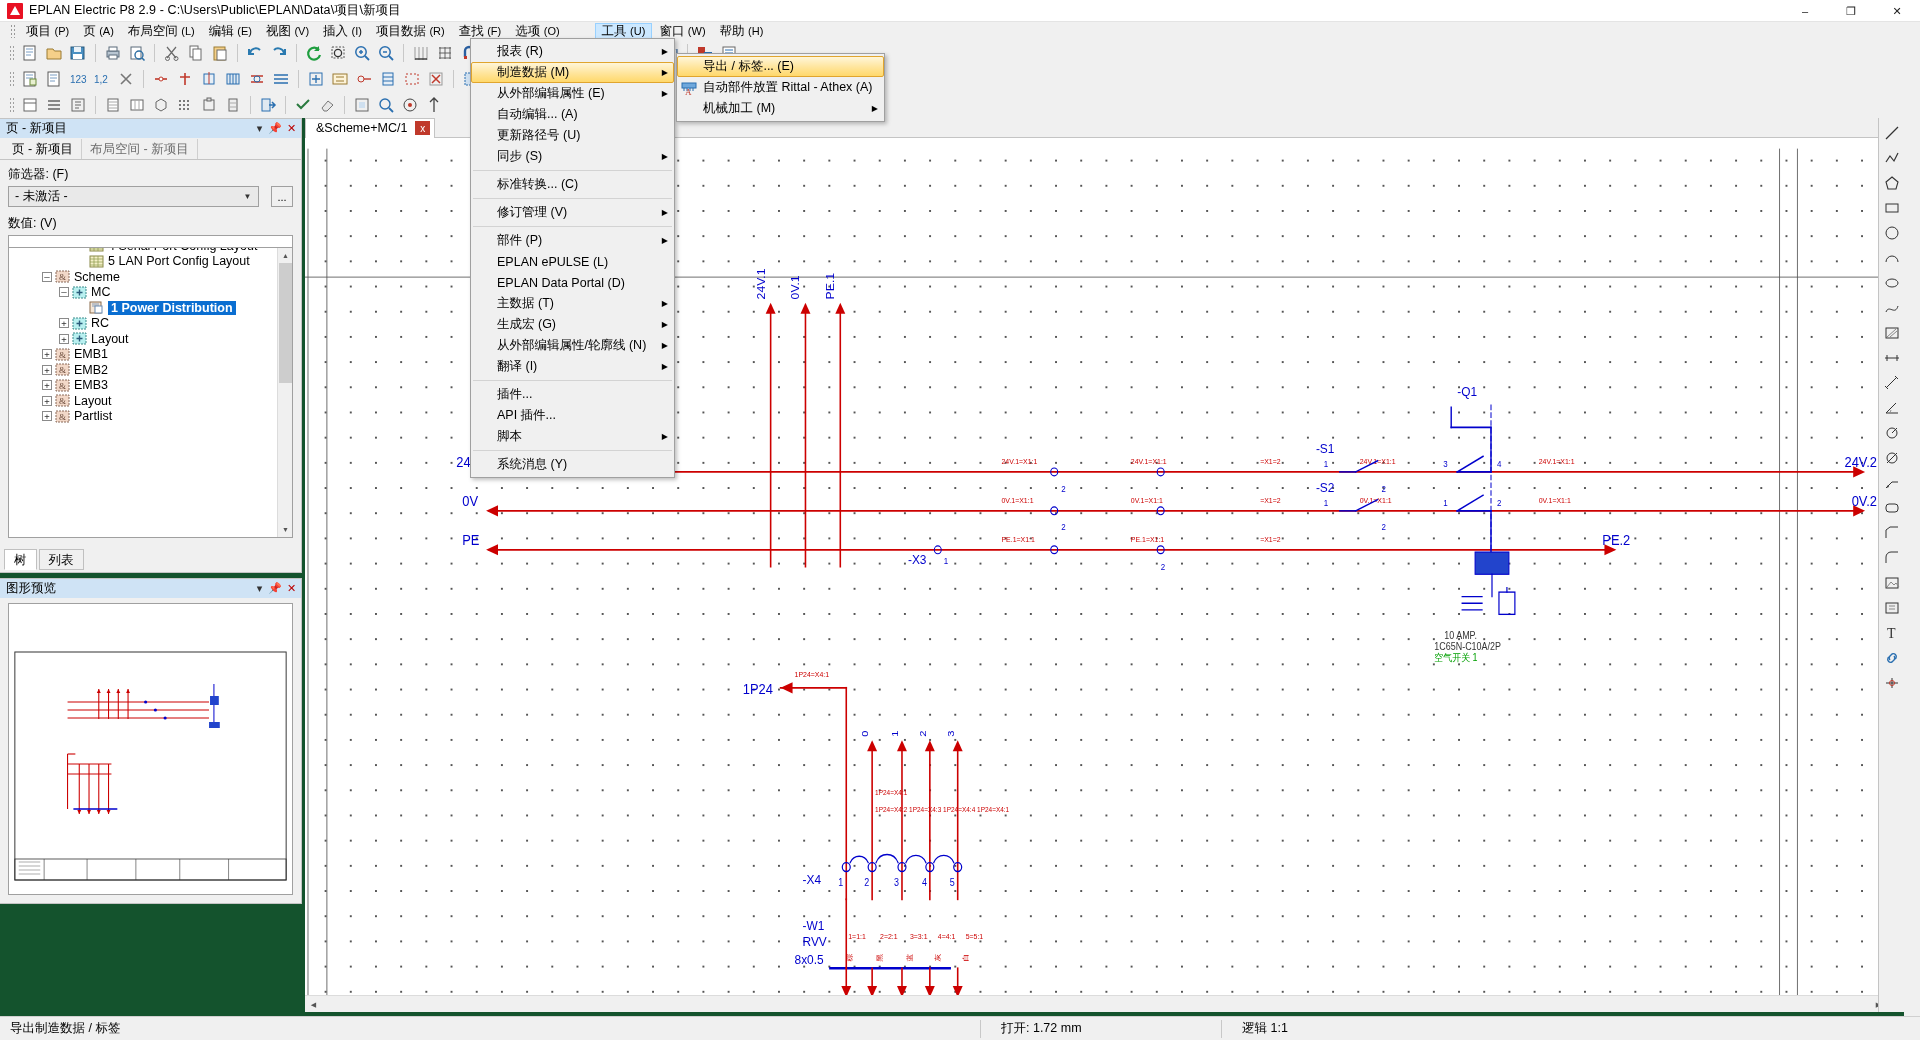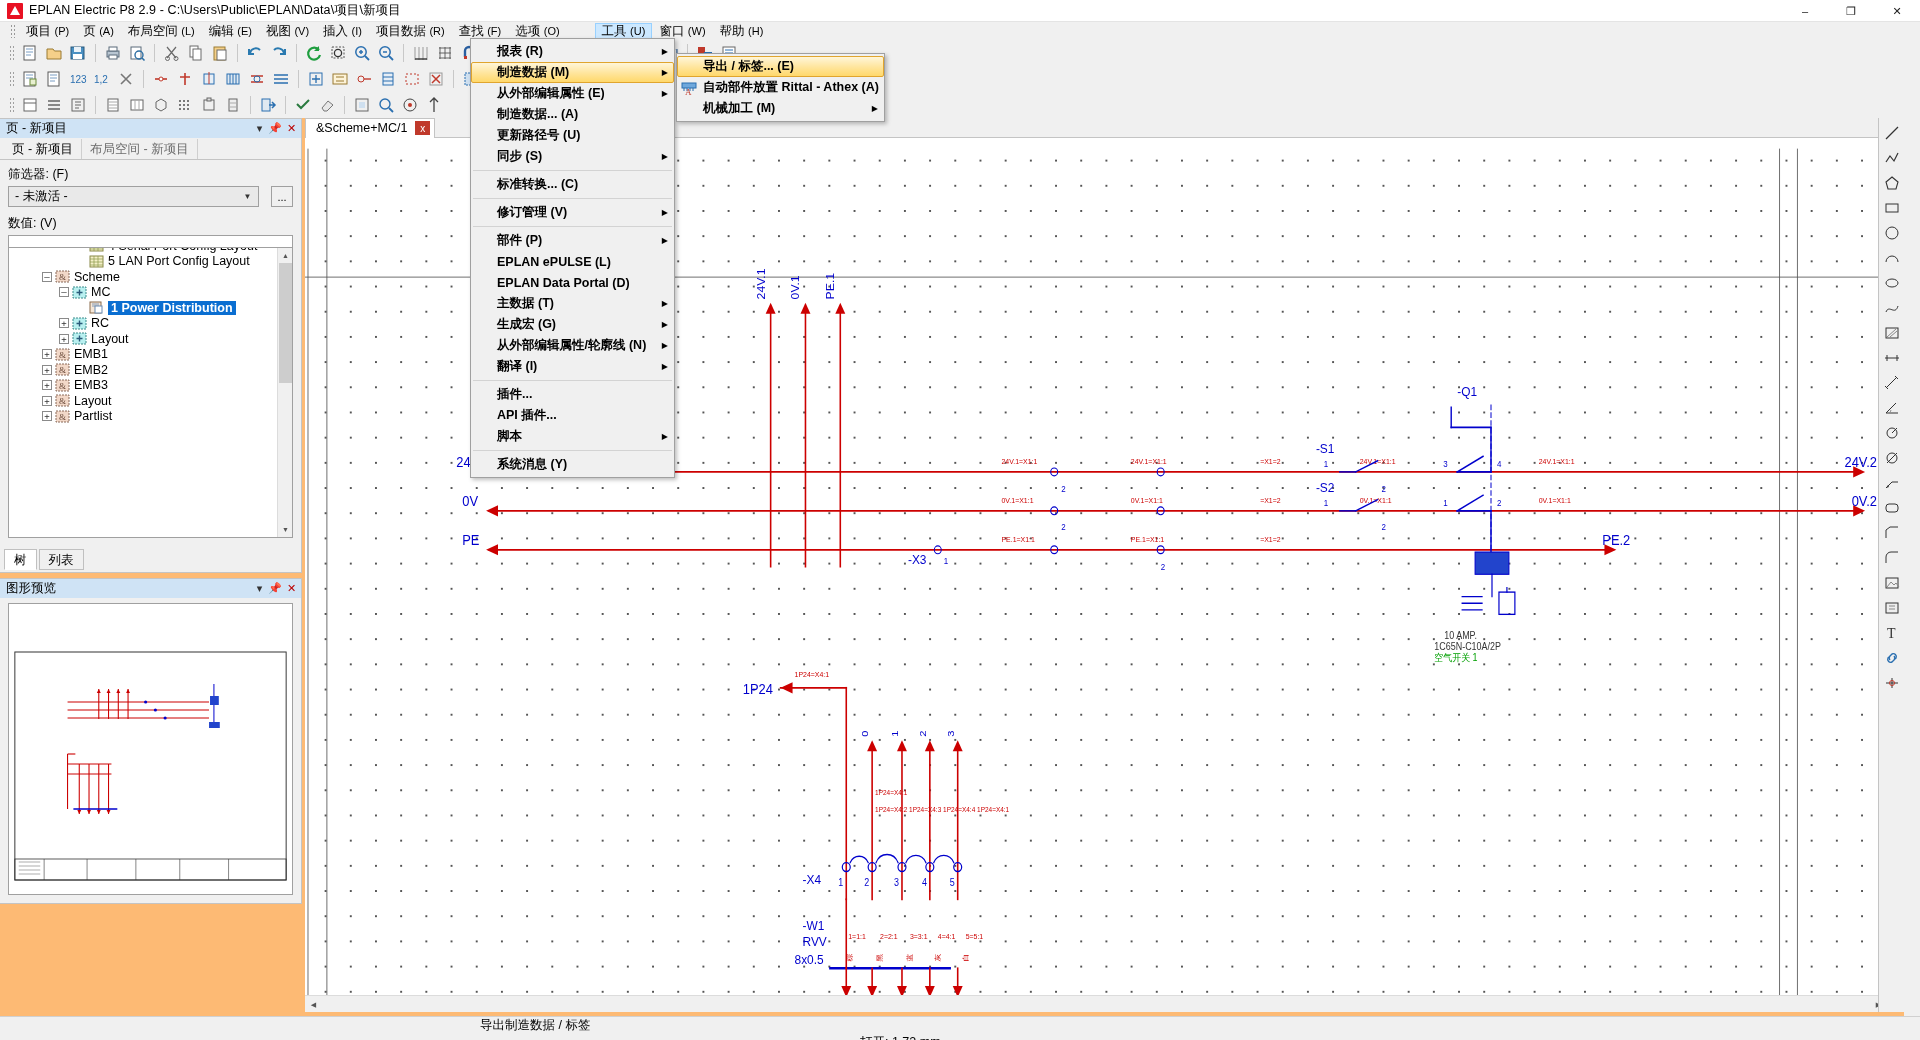--- a/index.html
+++ b/index.html
@@ -5,21 +5,21 @@
   * { box-sizing: border-box; }
   html, body {
     margin: 0; padding: 0;
     width: 1920px; height: 1040px;
     overflow: hidden;
     font-family: "Liberation Sans", sans-serif;
     font-size: 13px;
     background: #f0f0f0;
     color: #000;
   }
-  #app { position: relative; width: 1904px; height: 1040px; background: #fdba74; }
+  #app { position: relative; width: 1904px; height: 1040px; background: #14532d; }
 
   
   .titlebar {
     position: absolute; top: 0; left: 0; width: 1920px; height: 22px;
     background: #ffffff; display: flex; align-items: center;
     border-bottom: 1px solid #e4e4e4;
   }
   .titlebar .app-icon {
     width: 16px; height: 16px; margin: 0 6px 0 7px;
     background: #e81123; position: relative; border-radius: 1px;
@@ -201,36 +201,35 @@
     position: absolute; right: 0; top: 118px; width: 26px; bottom: 28px;
     background: #f0f0f0; border-left: 1px solid #c4c4c4; padding-top: 2px;
   }
   .rt-item { width: 24px; height: 24px; display:flex; align-items:center; justify-content:center; margin: 1px 1px; }
 
   
   .statusbar {
     position: absolute; left: 0; bottom: 0; width: 1920px; height: 24px;
     background: #f0f0f0; border-top: 1px solid #d0d0d0; display: flex; align-items: center;
     font-size: 12.5px;
-    flex-direction: column;
   }
   .sb-cell { padding: 0 10px; height: 24px; display: flex; align-items: center; }
   .sb-sep { width: 1px; height: 18px; background: #c8c8c8; }
 
   
   .popup-menu {
     position: absolute; background: #f0f0f0; border: 1px solid #a0a0a0;
     box-shadow: 2px 2px 4px rgba(0,0,0,0.25); padding: 2px 0; z-index: 50;
     font-size: 12.5px;
   }
   .pm-item {
     display: flex; align-items: center; height: 21px; padding: 0 6px 0 26px;
     position: relative; white-space: nowrap; cursor: default;
   }
-  .pm-item .pm-label { flex: 1; font-weight: bold; }
+  .pm-item .pm-label { flex: 1; }
   .pm-item .pm-sub { font-size: 8px; color: #000; margin-left: 14px; }
   .pm-item.hl {
     background: linear-gradient(to bottom, #fff6d9 0%, #ffe6a0 50%, #ffd86b 100%);
     border: 1px solid #e0a52e; border-radius: 2px; height: 21px;
     padding: 0 5px 0 25px;
   }
   .pm-sepline { height: 1px; background: #d3d3d3; margin: 3px 2px 3px 2px; }
   .pm-icon { position: absolute; left: 4px; width: 17px; height: 16px; }
   .mn { color: #000; }
 </style>
@@ -1307,21 +1306,21 @@
       </div>
       <div class="pm-item hl">
         <span class="pm-label">制造数据 (M)</span>
         <span class="pm-sub">▶</span>
       </div>
       <div class="pm-item">
         <span class="pm-label">从外部编辑属性 (E)</span>
         <span class="pm-sub">▶</span>
       </div>
       <div class="pm-item">
-        <span class="pm-label">制造数据... (A)</span>
+        <span class="pm-label">自动编辑... (A)</span>
       </div>
       <div class="pm-item">
         <span class="pm-label">更新路径号 (U)</span>
       </div>
       <div class="pm-item">
         <span class="pm-label">同步 (S)</span>
         <span class="pm-sub">▶</span>
       </div>
       <div class="pm-sepline"></div>
       <div class="pm-item">

